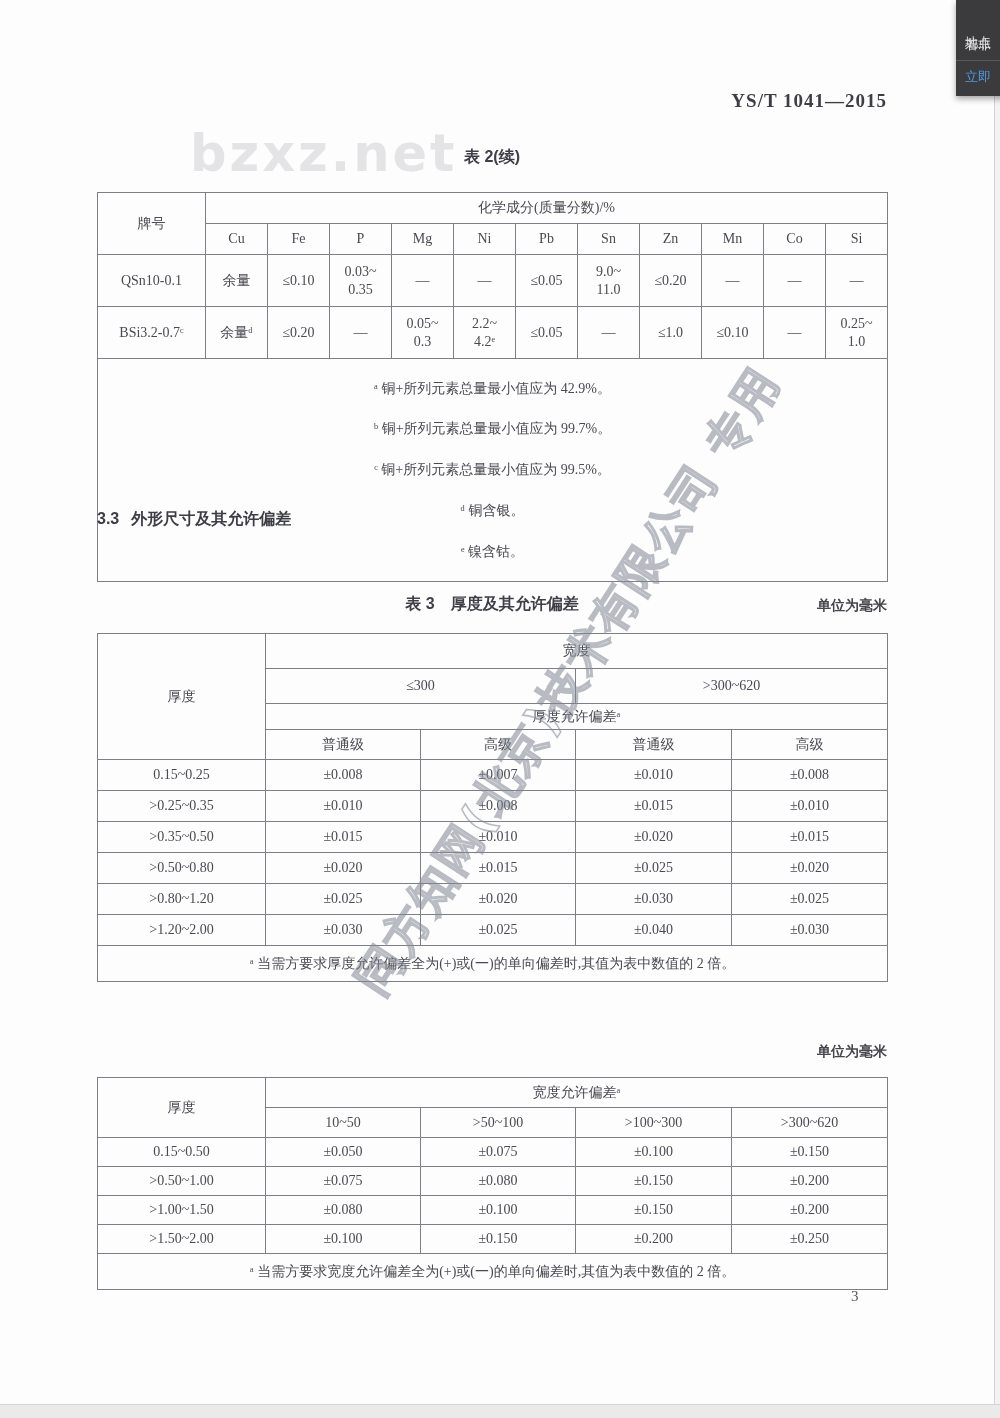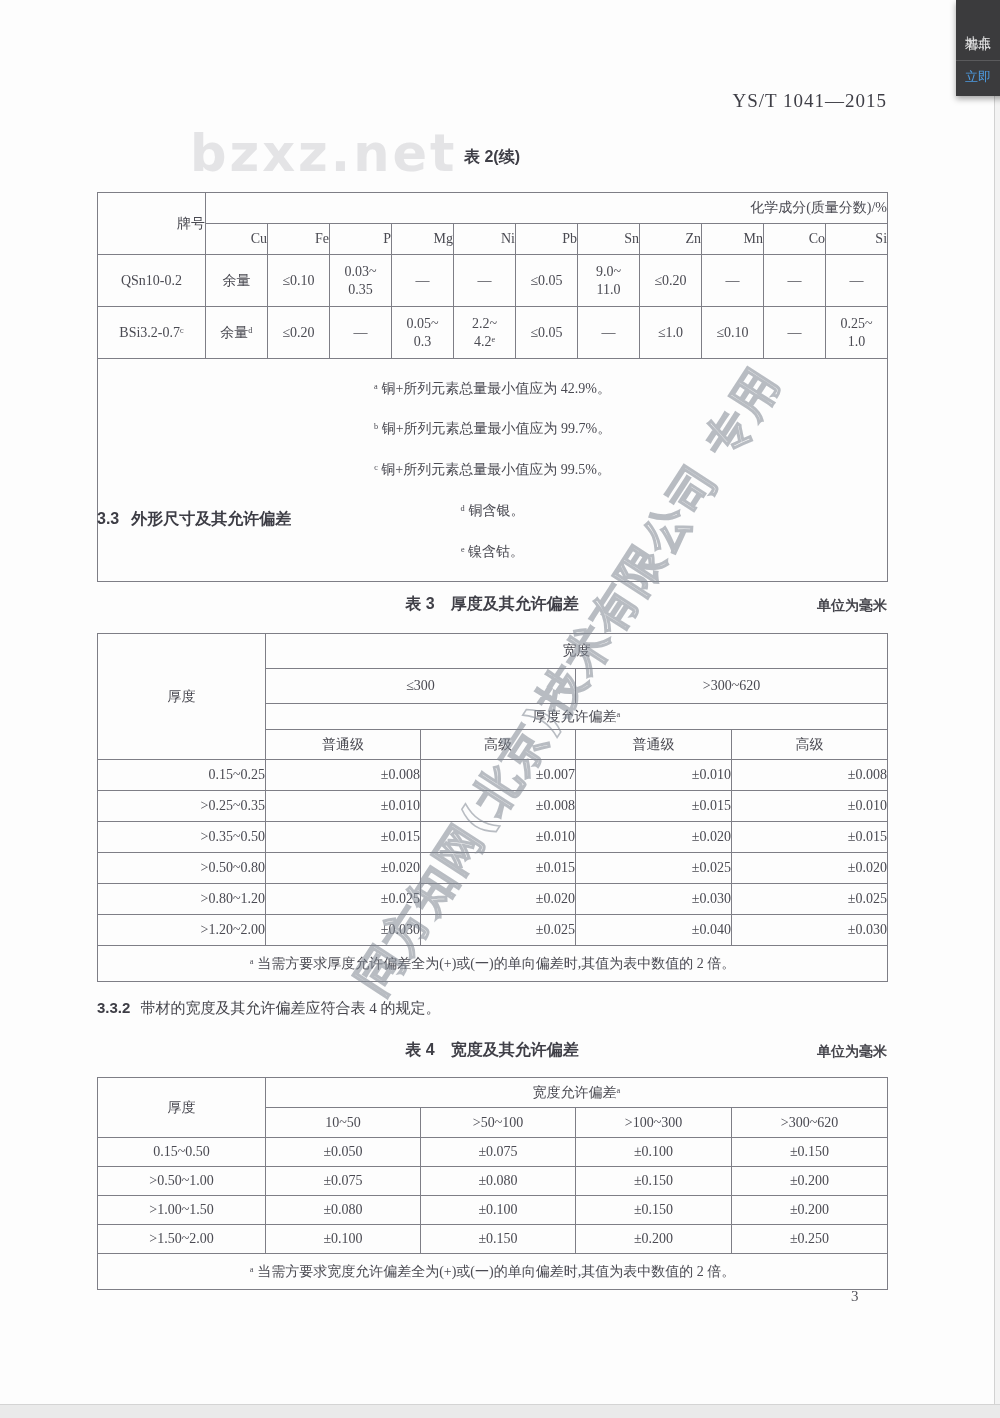--- a/index.html
+++ b/index.html
@@ -9,21 +9,21 @@
   
   .wm-site{position:absolute;left:190px;top:124px;z-index:0;
            font-family:"DejaVu Sans",sans-serif;font-weight:bold;font-size:51px;
            letter-spacing:3px;color:#e4e4e6;}
   .wm-diag{position:absolute;left:210px;top:668px;width:694px;z-index:3;text-align:center;
            white-space:nowrap;transform:rotate(-57deg);transform-origin:center center;
            font-family:"DejaVu Sans",sans-serif;font-weight:600;font-size:46px;letter-spacing:2px;
            color:transparent;-webkit-text-stroke:1.6px rgba(128,134,146,0.55);pointer-events:none;}
 
   
-  .doccode{position:absolute;top:90px;right:113px;z-index:1;font-size:19px;font-weight:normal;
+  .doccode{position:absolute;top:90px;right:113px;z-index:1;font-size:19px;font-weight:bold;
            letter-spacing:1px;color:#3e3e46;}
   .cap{position:absolute;left:97px;width:790px;z-index:1;text-align:center;
        font-family:"Liberation Sans","DejaVu Sans",sans-serif;font-weight:bold;
        font-size:16px;color:#3f3f47;}
   .cap-t2{top:147px;}
   .cap-t3{top:594px;}
   .cap-t4{top:1040px;}
   .cap .gap{margin-left:16px;}
   .unit{position:absolute;right:113px;z-index:1;font-size:14px;color:#45454c;font-weight:bold;}
   .unit-t3{top:597px;}
@@ -40,21 +40,21 @@
   .pagenum{position:absolute;left:851px;top:1288px;z-index:1;font-size:15px;color:#55555c;}
 
   
   table.t{position:absolute;left:97px;z-index:1;border-collapse:collapse;table-layout:fixed;
           width:790px;background:transparent;}
   table.t td{border:1px solid #7e7e86;text-align:center;vertical-align:middle;
              font-size:14px;line-height:1.25;padding:0;color:#4a4a52;white-space:pre-line;}
   .t2{top:192px;}
   .t3{top:633px;}
   .t4{top:1077px;}
-  tr.rh31 td{height:30px;text-align:right;}
+  tr.rh31 td{height:30px;}
   tr.rh52 td{height:51px;}
   tr.rh35 td{height:34px;}
   tr.rh26 td{height:25px;}
   tr.rh30 td{height:29px;}
   tr.rh29 td{height:28px;}
   td.fn2{height:118px;text-align:left;vertical-align:top;padding:3px 10px 0 38px;}
   td.fn2 div{line-height:23.4px;font-size:14px;white-space:normal;}
   td.fnl{height:35px;text-align:left;padding-left:40px;white-space:normal;}
 
   
@@ -111,21 +111,21 @@
         <td>Mg</td>
         <td>Ni</td>
         <td>Pb</td>
         <td>Sn</td>
         <td>Zn</td>
         <td>Mn</td>
         <td>Co</td>
         <td>Si</td>
       </tr>
       <tr class="rh52">
-        <td>QSn10-0.2</td>
+        <td>QSn10-0.1</td>
         <td>余量</td>
         <td>≤0.10</td>
         <td>0.03~
 0.35</td>
         <td>—</td>
         <td>—</td>
         <td>≤0.05</td>
         <td>9.0~
 11.0</td>
         <td>≤0.20</td>
@@ -238,27 +238,21 @@
         <td>±0.025</td>
         <td>±0.040</td>
         <td>±0.030</td>
       </tr>
       <tr>
         <td colspan="5" class="fnl">ᵃ 当需方要求厚度允许偏差全为(+)或(一)的单向偏差时,其值为表中数值的 2 倍。</td>
       </tr>
     </tbody>
   </table>
 
-  <div class="body-line bl-332">
-    <span class="num">3.3.2</span><span>带材的宽度及其允许偏差应符合表 4 的规定。</span>
-  </div>
-
-  <div class="cap cap-t4">
-    <span>表 4</span><span class="gap">宽度及其允许偏差</span>
-  </div>
+
   <div class="unit unit-t4">单位为毫米</div>
 
   <table class="t t4">
     <colgroup>
       <col style="width:168px">
         <col style="width:155px">
         <col style="width:155px">
       <col style="width:156px">
         <col style="width:156px">
     </colgroup>

